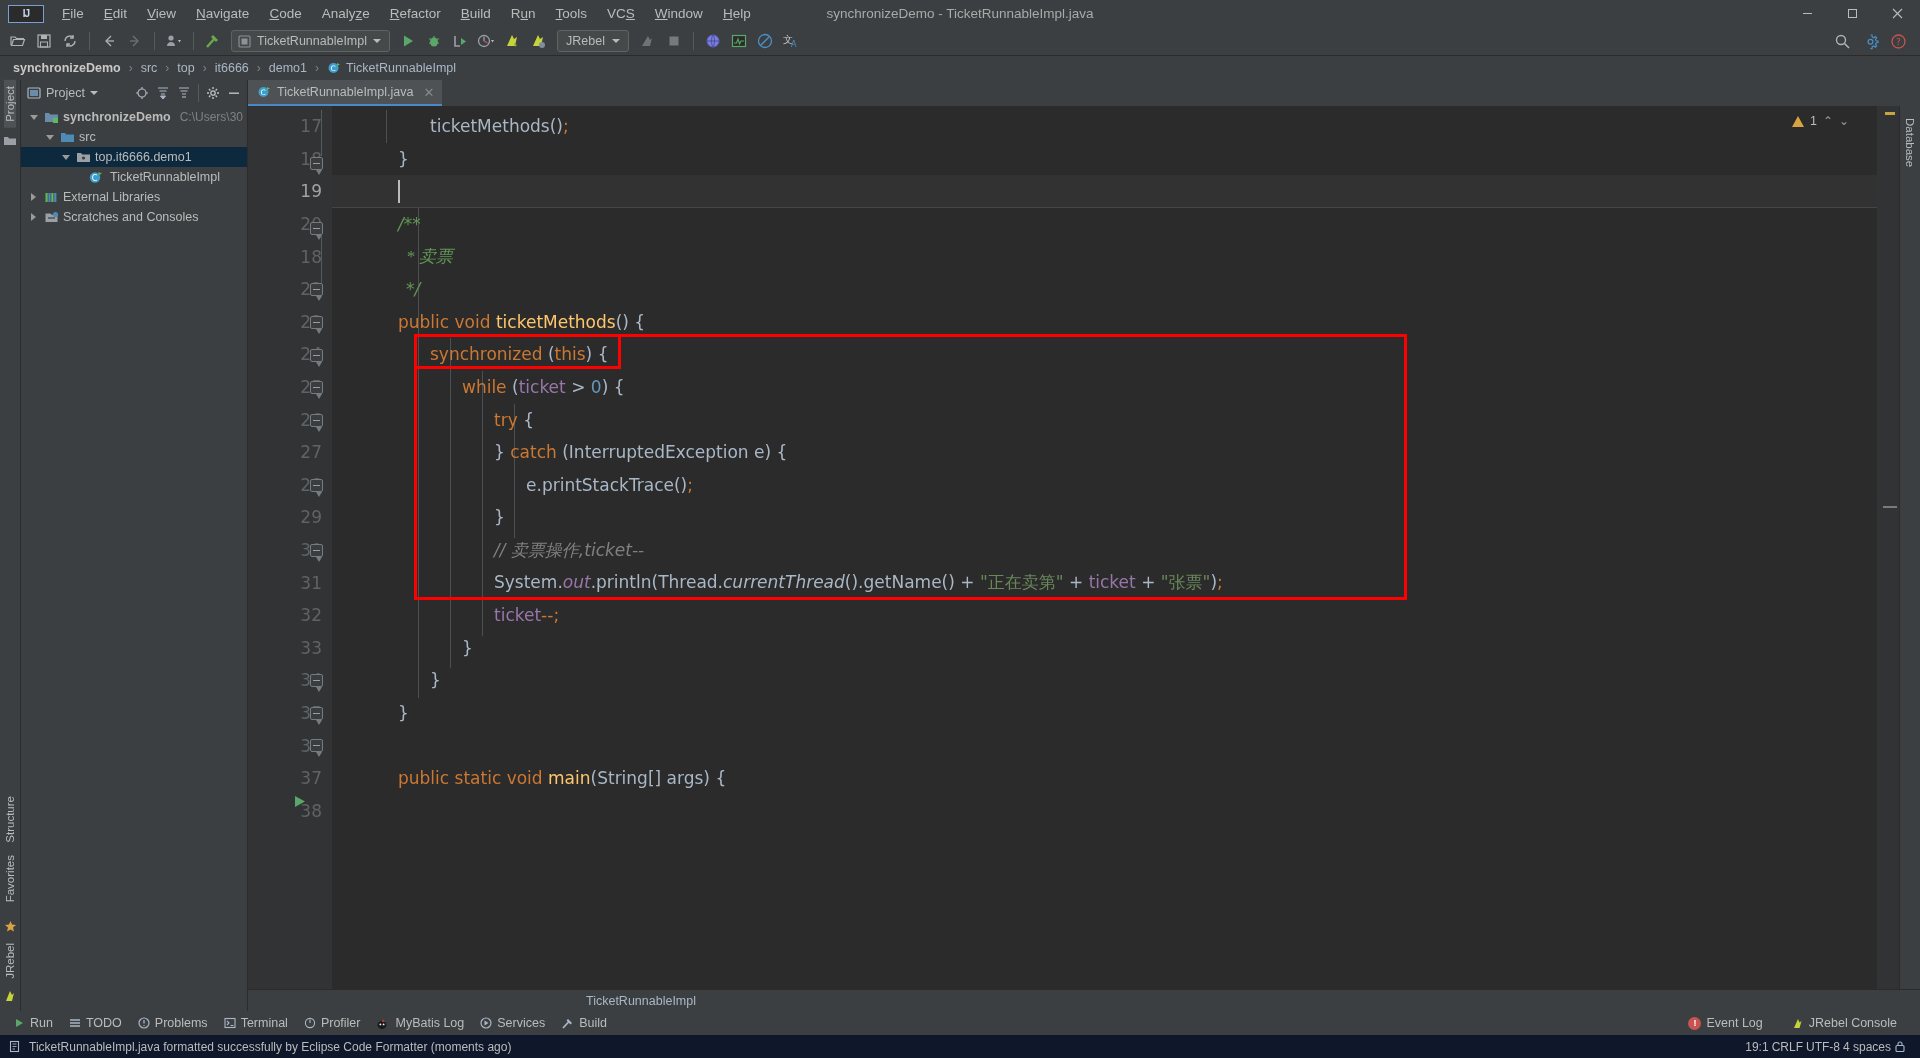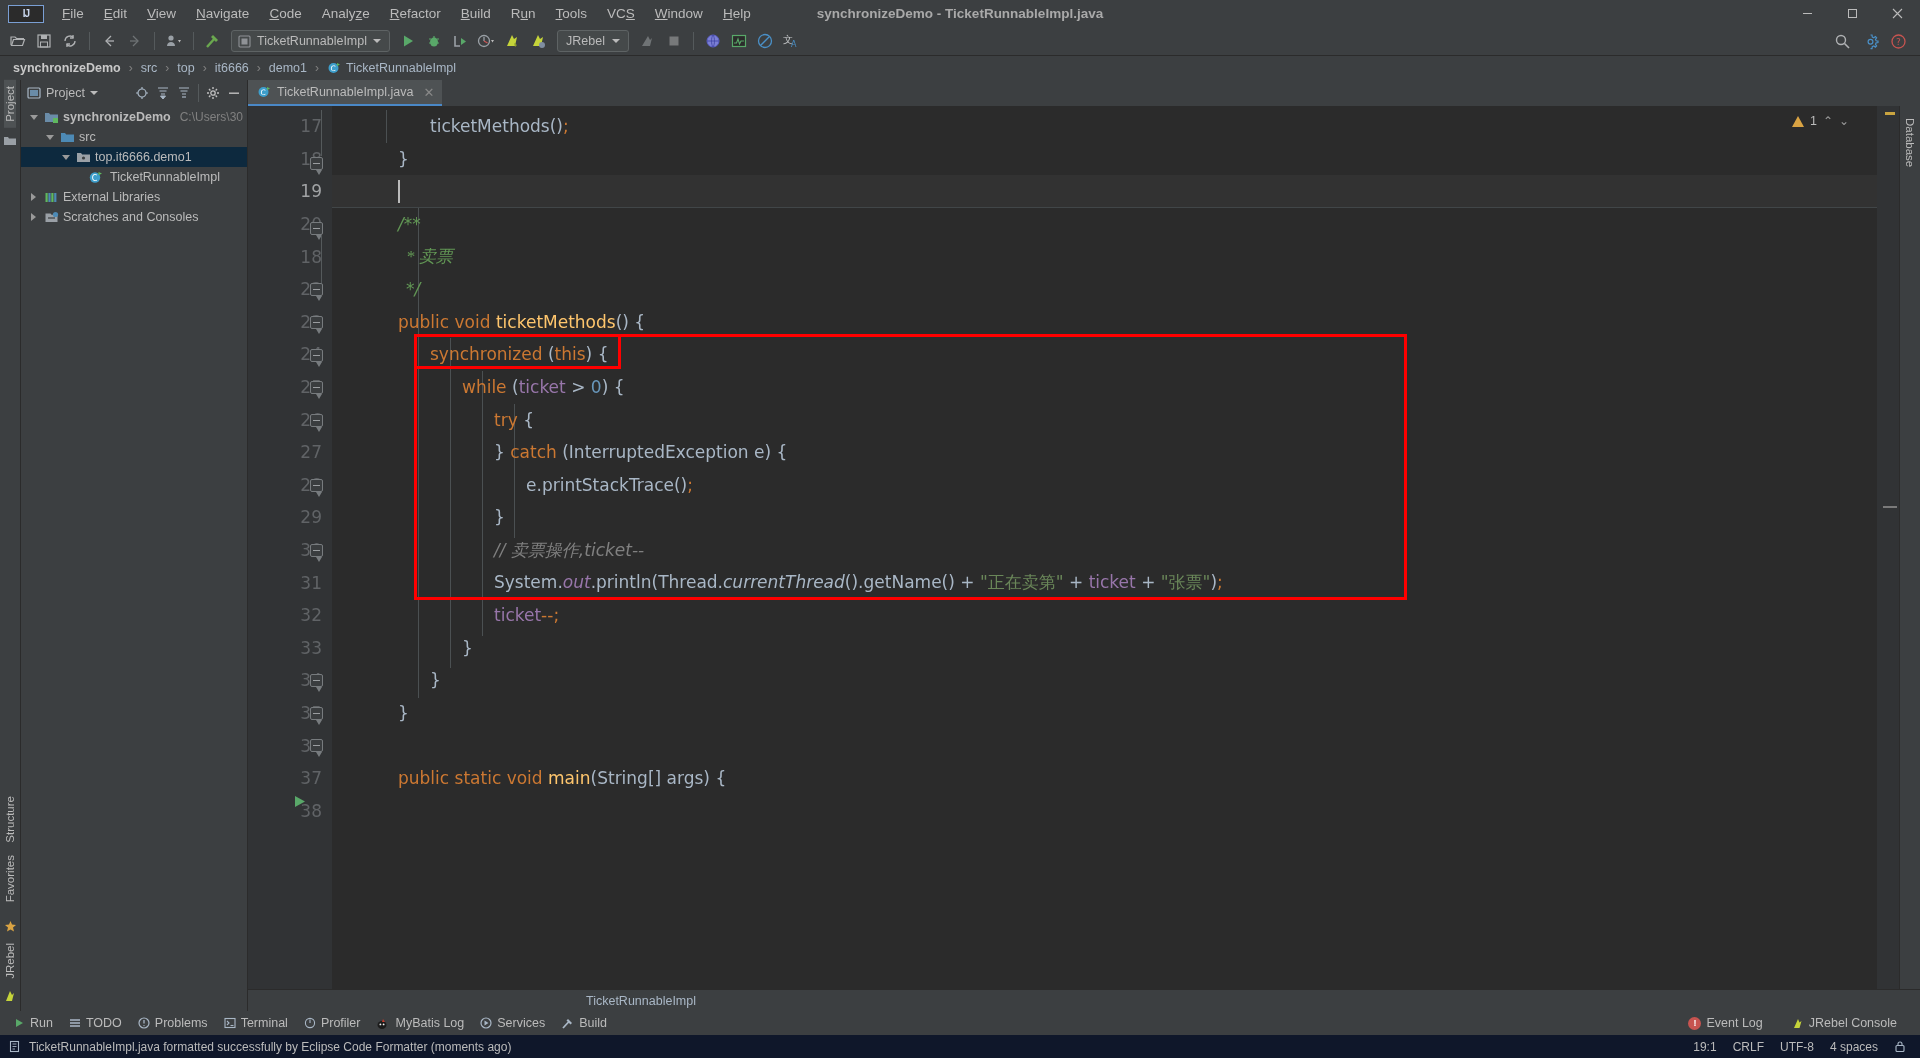--- a/index.html
+++ b/index.html
@@ -23,21 +23,21 @@
     display: flex; align-items: center; justify-content: center; letter-spacing: -1px;
     flex: 0 0 auto;
   }
   .menu { display: flex; align-items: center; gap: 0px; }
   .menu-item {
     padding: 4px 10px; font-size: 13.5px; color: #bbbbbb; cursor: default; white-space: nowrap;
   }
   .menu-item u { text-decoration: underline; }
   .win-title {
     position: absolute; left: 0; right: 0; text-align: center; font-size: 13.5px;
-    color: #a9a9a9; pointer-events: none; font-weight: bold;
+    color: #a9a9a9; pointer-events: none;
   }
   .win-controls { margin-left: auto; display: flex; align-items: center; z-index: 3; }
   .win-btn {
     width: 45px; height: 27px; display: flex; align-items: center; justify-content: center;
     font-size: 13px; color: #bbbbbb;
   }
 
   
   .toolbar {
     height: 29px; background: #3c3f41; display: flex; align-items: center;
@@ -213,21 +213,21 @@
     padding: 0 6px; font-size: 12.5px; color: #bbbbbb; flex: 0 0 24px;
   }
   .bt-item { display: flex; align-items: center; gap: 5px; padding: 2px 7px; border-radius: 2px; white-space: nowrap; }
   .bt-right { margin-left: auto; display: flex; align-items: center; gap: 14px; padding-right: 10px; }
 
   
   .statusbar {
     height: 23px; background: #0f172a; display: flex; align-items: center; gap: 8px;
     padding: 0 8px; font-size: 12px; color: #bbbbbb; flex: 0 0 23px;
   }
-  .sb-right { margin-left: auto; display: flex; align-items: center; gap: 16px; padding-right: 6px; }
+  .sb-right { margin-left: auto; display: flex; align-items: center; gap: 3px; padding-right: 6px; }
 
   .badge-red {
     width: 13px; height: 13px; border-radius: 50%; background: #c75450; color: #fff;
     font-size: 9px; display: flex; align-items: center; justify-content: center; font-weight: bold;
   }
   svg { display: block; }
 </style>
 </head>
 <body>
 

